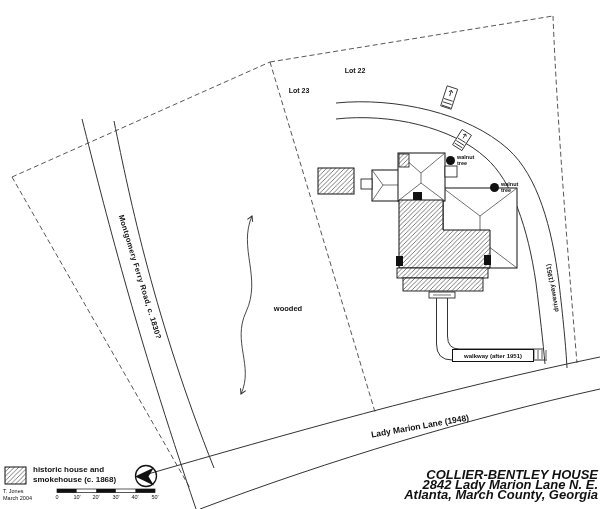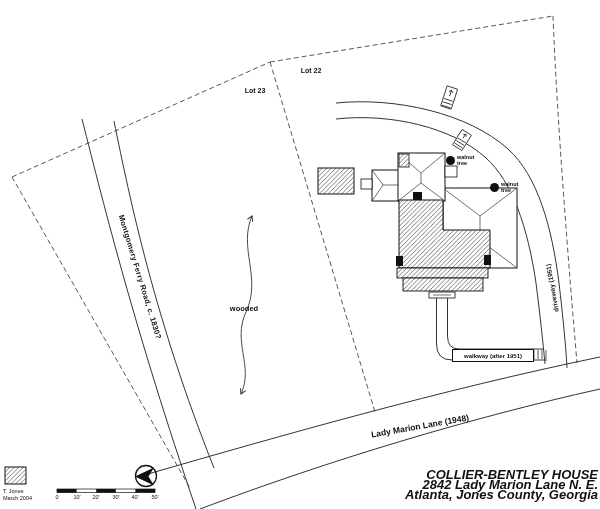--- a/index.html
+++ b/index.html
@@ -1,20 +1,20 @@
 <!DOCTYPE html>
 <html><head>
 <meta charset="utf-8">
 <style>
   html,body{margin:0;padding:0;background:#fff;}
   #plan{position:relative;width:600px;height:509px;background:#fff;overflow:hidden;
         font-family:"Liberation Sans", sans-serif;color:#111;}
   #linework{position:absolute;left:0;top:0;}
   .lbl{position:absolute;white-space:nowrap;color:#111;}
-  .ctr{transform:translate(-50%,-50%);}
+  .ctr{transform:translate(-50%,-50%);margin-left:44px;}
   .lot{font-size:7px;font-weight:bold;}
   .tiny{font-size:5.5px;line-height:6px;font-weight:bold;}
   .roadlbl{font-size:7.5px;font-weight:bold;letter-spacing:.3px;}
   .lanelbl{font-size:8.5px;font-weight:bold;}
   .drvlbl{font-size:6.5px;font-weight:bold;}
   .wooded{font-size:7.5px;font-weight:bold;}
   .walkbox{position:absolute;left:452px;top:349px;width:80px;height:11px;
            border:1px solid #111;background:#fff;display:flex;align-items:center;justify-content:center;
            font-size:6px;font-weight:bold;white-space:nowrap;}
   .legendtxt{position:absolute;left:33px;top:465px;font-size:8px;font-weight:bold;line-height:10px;}
@@ -146,32 +146,36 @@
     <div>walnut</div>
     <div>tree</div>
   </div>
   <div class="lbl tiny" style="left:501px;top:181px;">
     <div>walnut</div>
     <div>tree</div>
   </div>
 
   <div class="walkbox">walkway (after 1951)</div>
 
+  <div class="legendtxt">
+    <div>historic house and</div>
+    <div>smokehouse (c. 1868)</div>
+  </div>
 
   <div class="credit">
     <div>T. Jones</div>
     <div>March 2004</div>
   </div>
 
   <div class="scaletick" style="left:57px;">0</div>
   <div class="scaletick" style="left:77px;">10'</div>
   <div class="scaletick" style="left:96px;">20'</div>
   <div class="scaletick" style="left:116px;">30'</div>
   <div class="scaletick" style="left:135px;">40'</div>
   <div class="scaletick" style="left:155px;">50'</div>
 
   <div class="titleblock">
     <div>COLLIER-BENTLEY HOUSE</div>
     <div>2842 Lady Marion Lane  N. E.</div>
-    <div>Atlanta, Jones County, Georgia</div>
+    <div>Atlanta, March County, Georgia</div>
   </div>
 
 </div>
 
 </body></html>

